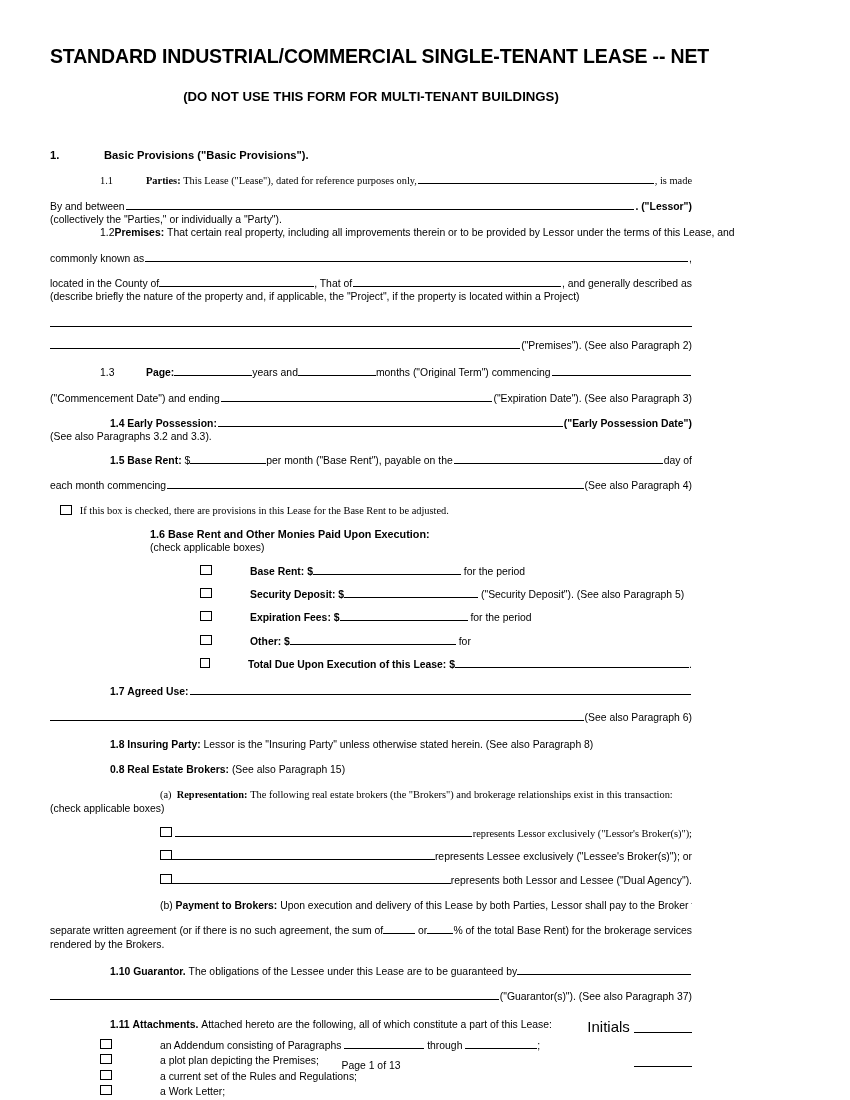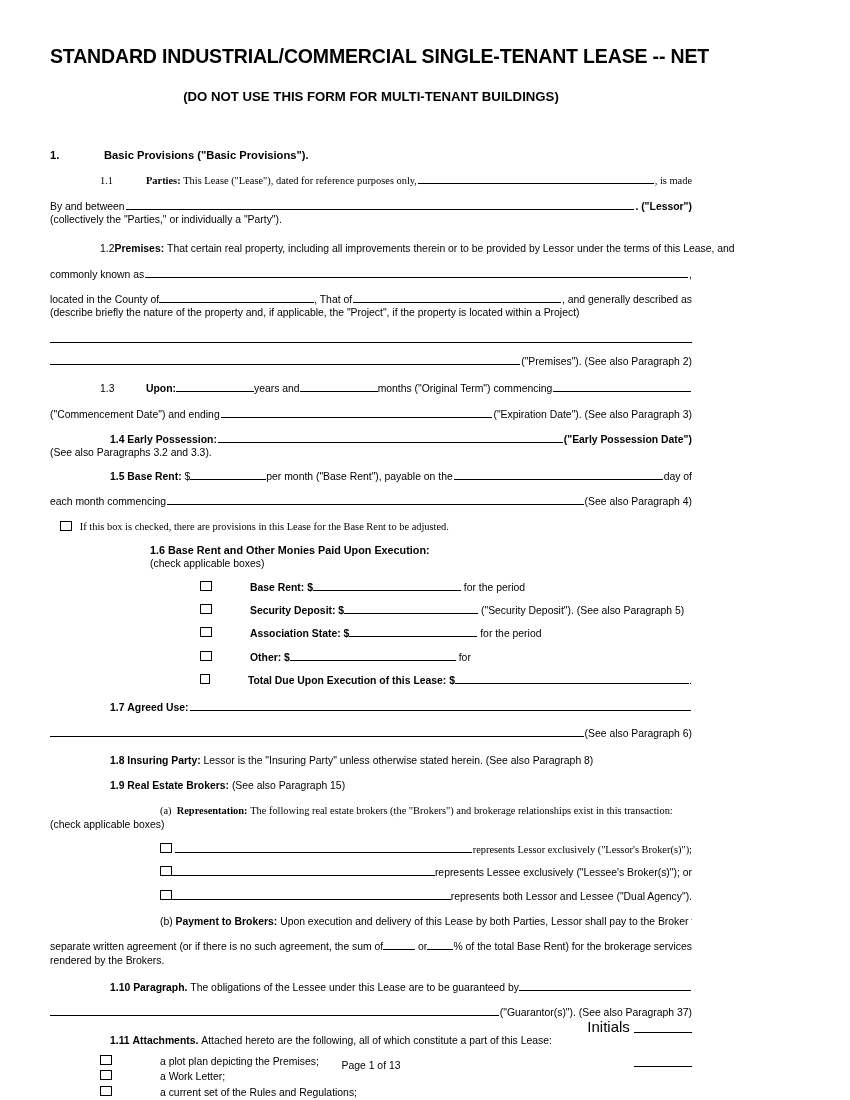--- a/index.html
+++ b/index.html
@@ -103,21 +103,21 @@
     margin-bottom: -1px;
     box-sizing: content-box;
   }
 
   
   .mt2  { margin-top: 12px; font-family: Liberation Serif, serif; }
   .mt8  { margin-top: 8px; }
   .mt10 { margin-top: 10px; }
   .mt12 { margin-top: 12px; }
   .mt14 { margin-top: 14px; }
-  .mt16 { margin-top: 16px; }
+  .mt16 { }
 
   
   .cbrow {
     display: flex;
     align-items: baseline;
     white-space: nowrap;
     text-align: right;
   }
 
   
@@ -201,21 +201,21 @@
 
     <div class="fullrule mt14"></div>
 
     <div class="flexline mt12">
       <span class="grow" style="margin-left:0"></span>
       <span>("Premises"). (See also Paragraph 2)</span>
     </div>
 
     <div class="flexline pad-50 mt14">
       <span class="i-sub">1.3</span>
-        <span class="b">Upon:</span>
+        <span class="b">Page:</span>
       <span class="rule" style="width:78px"></span>
       <span>years and</span>
       <span class="rule" style="width:78px"></span>
       <span>months ("Original Term") commencing</span>
       <span class="grow"></span>
     </div>
 
     <div class="flexline mt12">
       <span>("Commencement Date") and ending</span>
       <span class="grow"></span>
@@ -279,21 +279,21 @@
         <span class="b">Security Deposit: $</span>
         <span class="rule" style="width:134px"></span>
         <span>&nbsp;</span>
           <span>("Security Deposit"). (See also Paragraph 5)</span>
       </div>
 
       <div class="cbrow mt10">
         <span style="width:150px;flex:0 0 auto"></span>
         <span class="cb"></span>
         <span style="width:38px;flex:0 0 auto"></span>
-        <span class="b">Association State: $</span>
+        <span class="b">Expiration Fees: $</span>
         <span class="rule" style="width:128px"></span>
         <span>&nbsp;</span>
           <span>for the period</span>
         <span class="grow"></span>
       </div>
 
       <div class="cbrow mt10">
         <span style="width:150px;flex:0 0 auto"></span>
         <span class="cb"></span>
         <span style="width:38px;flex:0 0 auto"></span>
@@ -324,21 +324,21 @@
     <div class="flexline mt12">
       <span class="grow" style="margin-left:0"></span>
       <span>(See also Paragraph 6)</span>
     </div>
 
     <div class="ln pad-60 mt14">
       <span class="b">1.8</span><span>&nbsp;</span><span class="b">Insuring Party:</span><span>&nbsp;</span><span>Lessor is the "Insuring Party" unless otherwise stated herein. (See also Paragraph 8)</span>
     </div>
 
     <div class="ln pad-60 mt12">
-      <span class="b">1.9</span><span>&nbsp;</span><span class="b">Real Estate Brokers:</span><span>&nbsp;</span><span>(See also Paragraph 15)</span>
+      <span class="b">0.8</span><span>&nbsp;</span><span class="b">Real Estate Brokers:</span><span>&nbsp;</span><span>(See also Paragraph 15)</span>
     </div>
 
     <div class="ln pad-110 mt2">
       <span>(a)</span><span>&nbsp;&nbsp;</span><span class="b">Representation:</span><span>&nbsp;</span><span>The following real estate brokers (the "Brokers") and brokerage relationships exist in this transaction:</span>
     </div>
     <div class="ln">(check applicable boxes)</div>
 
     <div class="cbrow mt2">
       <span style="width:110px;flex:0 0 auto"></span>
       <span class="cb"></span>
@@ -370,56 +370,69 @@
       <span>&nbsp;</span>
         <span>or</span>
       <span class="rule" style="width:76px"></span>
       <span>% of the total Base Rent) for the brokerage services</span>
     </div>
     <div class="ln">rendered by the Brokers.</div>
 
     <div class="flexline pad-60 mt14">
       <span class="b">1.10</span>
         <span>&nbsp;</span>
-        <span class="b">Paragraph.</span>
+        <span class="b">Guarantor.</span>
         <span>&nbsp;</span>
         <span>The obligations of the Lessee under this Lease are to be guaranteed by</span>
       <span class="grow" style="margin-left:0"></span>
     </div>
     <div class="flexline mt12">
       <span class="grow" style="margin-left:0"></span>
       <span>("Guarantor(s)"). (See also Paragraph 37)</span>
     </div>
 
     <div class="ln pad-60 mt14">
       <span class="b">1.11</span><span>&nbsp;</span><span class="b">Attachments.</span><span>&nbsp;</span><span>Attached hereto are the following, all of which constitute a part of this Lease:</span>
     </div>
 
     <div class="mt8">
 
-
       <div class="cbrow" style="margin-top:2px">
         <span style="width:50px;flex:0 0 auto"></span>
         <span class="cb"></span>
         <span style="width:48px;flex:0 0 auto"></span>
-        <span>a plot plan depicting the Premises;</span>
+        <span>an Addendum consisting of Paragraphs</span>
+        <span>&nbsp;</span>
+          <span class="rule" style="width:80px"></span>
+        <span>&nbsp;</span>
+          <span>through</span>
+        <span>&nbsp;</span>
+          <span class="rule" style="width:72px"></span>
+        <span>;</span>
       </div>
 
       <div class="cbrow" style="margin-top:2px">
         <span style="width:50px;flex:0 0 auto"></span>
         <span class="cb"></span>
         <span style="width:48px;flex:0 0 auto"></span>
-        <span>a Work Letter;</span>
+        <span>a plot plan depicting the Premises;</span>
       </div>
 
       <div class="cbrow" style="margin-top:2px">
         <span style="width:50px;flex:0 0 auto"></span>
         <span class="cb"></span>
         <span style="width:48px;flex:0 0 auto"></span>
         <span>a current set of the Rules and Regulations;</span>
+      </div>
+
+      <div class="cbrow" style="margin-top:2px">
+        <span style="width:50px;flex:0 0 auto"></span>
+        <span class="cb"></span>
+        <span style="width:48px;flex:0 0 auto"></span>
+        <span>a Work Letter;</span>
       </div>
 
     </div>
 
   </div>
 
   <div class="initials">
     <span>Initials</span>
     <span class="rule"></span>
   </div>

